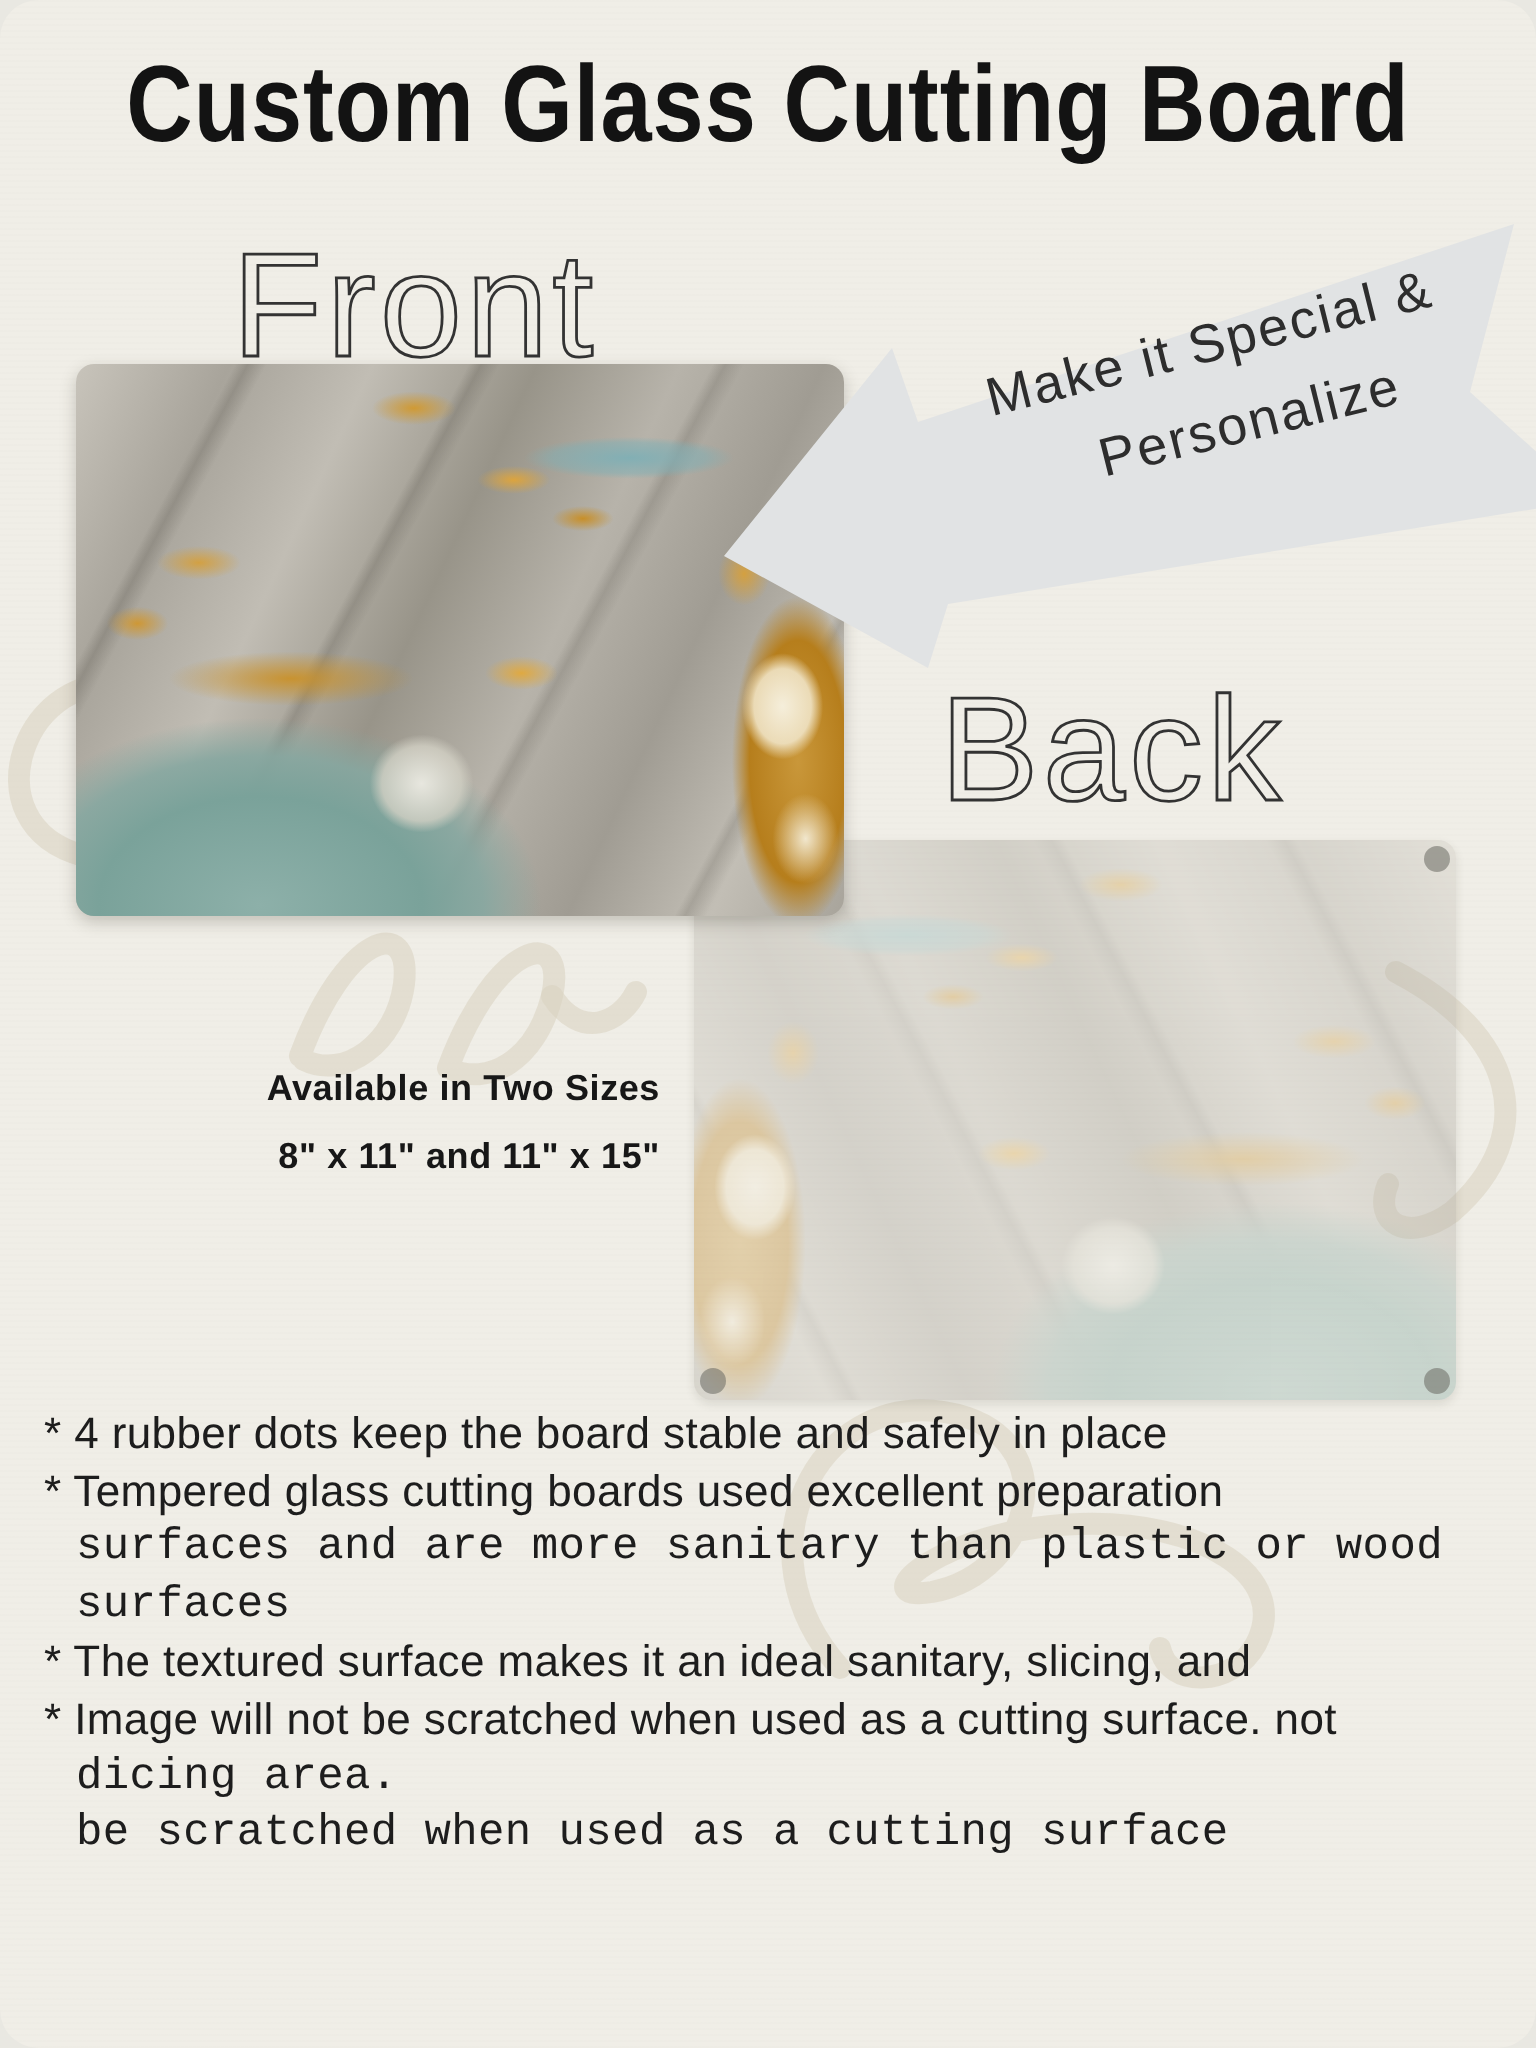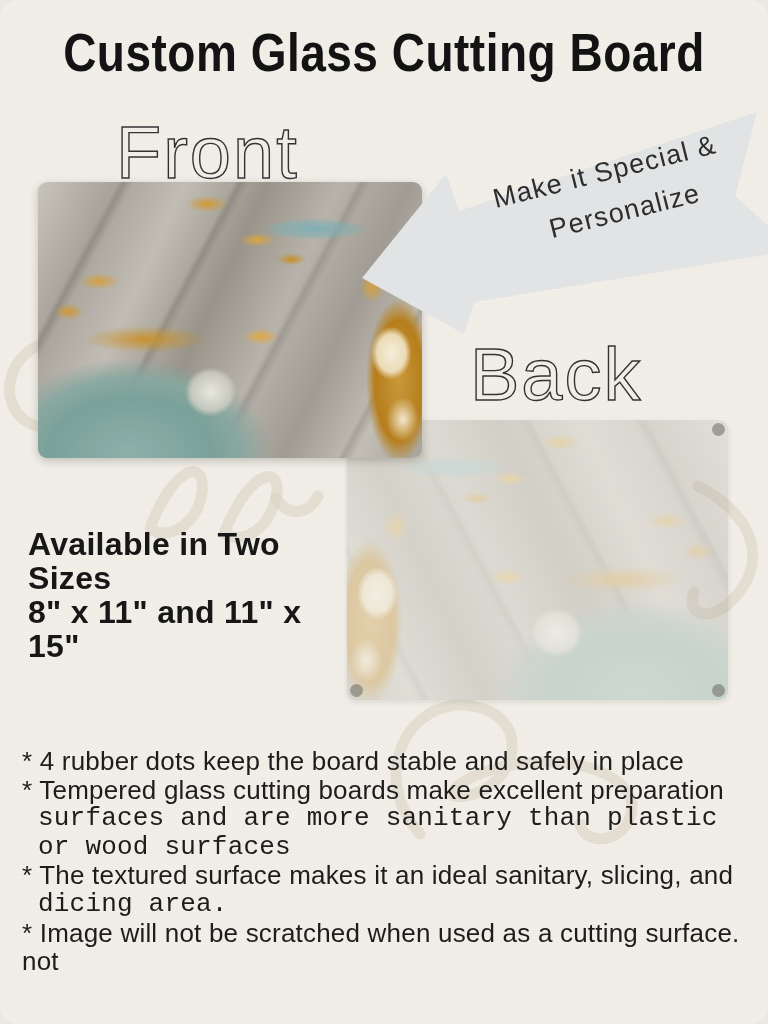--- a/index.html
+++ b/index.html
@@ -65,26 +65,26 @@
     position:absolute;left:445px;top:150px;width:330px;z-index:5;
     transform:rotate(-14deg);transform-origin:50% 50%;
     text-align:center;font-size:27px;line-height:43px;
     color:#2d2d2d;letter-spacing:1.2px;
   }
   .arrow-text .l2{transform:translateX(10px);}
   .front-label{left:108px;top:100px;z-index:5;}
   .back-label{left:462px;top:322px;z-index:5;}
   .sizes{
     position:absolute;left:28px;top:527px;width:302px;z-index:5;
-    text-align:left;font-size:32px;font-weight:700;line-height:34px;
+    text-align:right;font-size:18px;font-weight:700;line-height:34px;
     color:#171717;letter-spacing:.3px;
   }
   .bullets{
     position:absolute;left:22px;top:703px;width:736px;z-index:5;
-    font-size:26px;line-height:28.6px;color:#1d1d1d;letter-spacing:.2px;margin-top:44px;
+    font-size:22px;line-height:28.6px;color:#1d1d1d;letter-spacing:.2px;
   }
   .b-line.cont{padding-left:16px;font-family:Liberation Mono, monospace;}
   .watermark{position:absolute;left:0;top:0;z-index:1;pointer-events:none;}
   .watermark path{fill:none;stroke:#d8d1c0;stroke-width:11;stroke-linecap:round;opacity:.55;}
 </style>
 </head>
 <body>
 
 <div class="page">
 
@@ -127,20 +127,21 @@
     <div class="l2">Personalize</div>
   </div>
 
   <div class="sizes">
     <div>Available in Two Sizes</div>
     <div>8" x 11" and 11" x 15"</div>
   </div>
 
   <div class="bullets">
     <div class="b-line">* 4 rubber dots keep the board stable and safely in place</div>
-    <div class="b-line">* Tempered glass cutting boards make excellent preparation</div>
+    <div class="b-line">* Tempered glass cutting boards used excellent preparation</div>
     <div class="b-line cont">surfaces and are more sanitary than plastic or wood surfaces</div>
     <div class="b-line">* The textured surface makes it an ideal sanitary, slicing, and</div>
+    <div class="b-line">* Image will not be scratched when used as a cutting surface. not</div>
     <div class="b-line cont">dicing area.</div>
-    <div class="b-line">* Image will not be scratched when used as a cutting surface. not</div>
+    <div class="b-line cont">be scratched when used as a cutting surface</div>
   </div>
 
 </div>
 
 </body></html>

